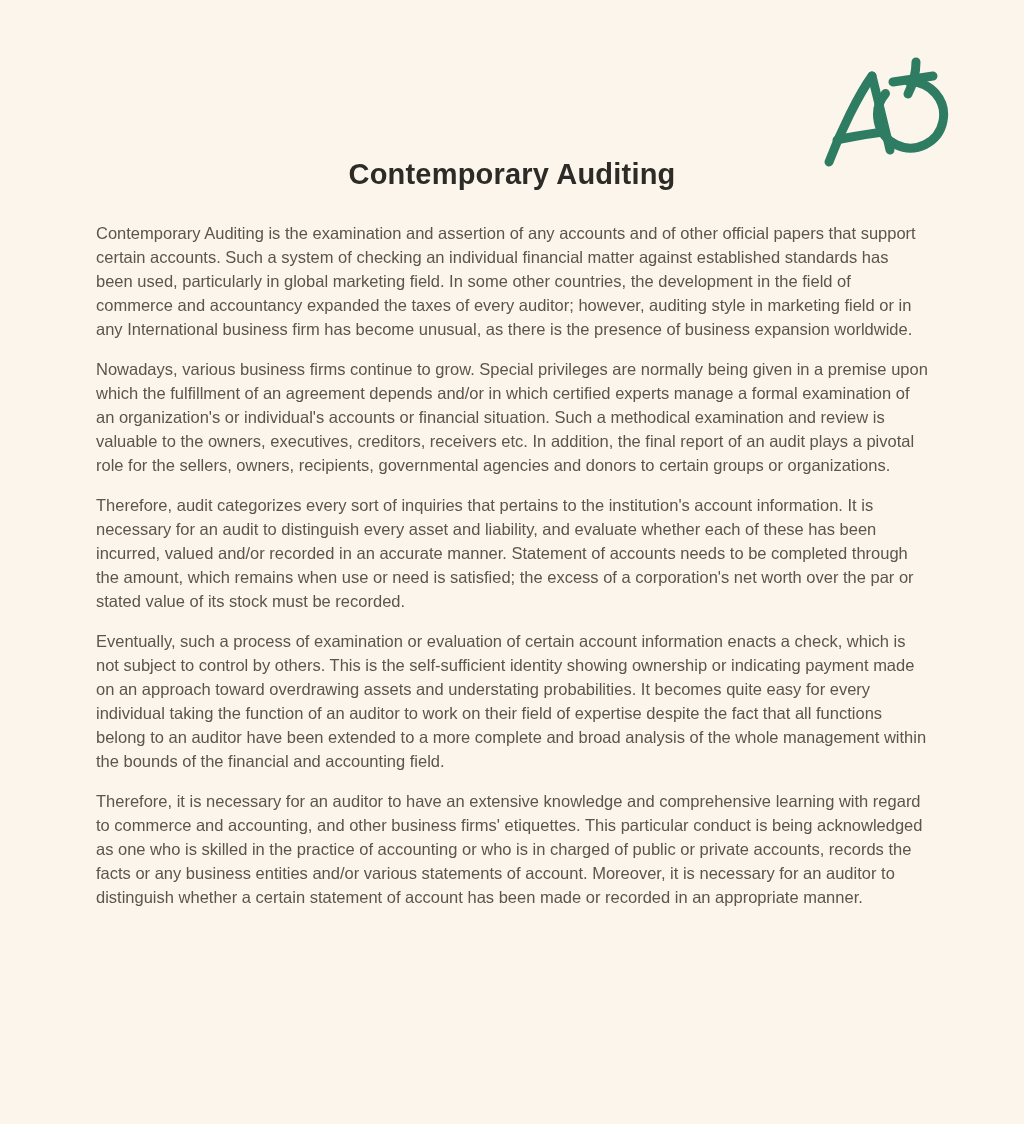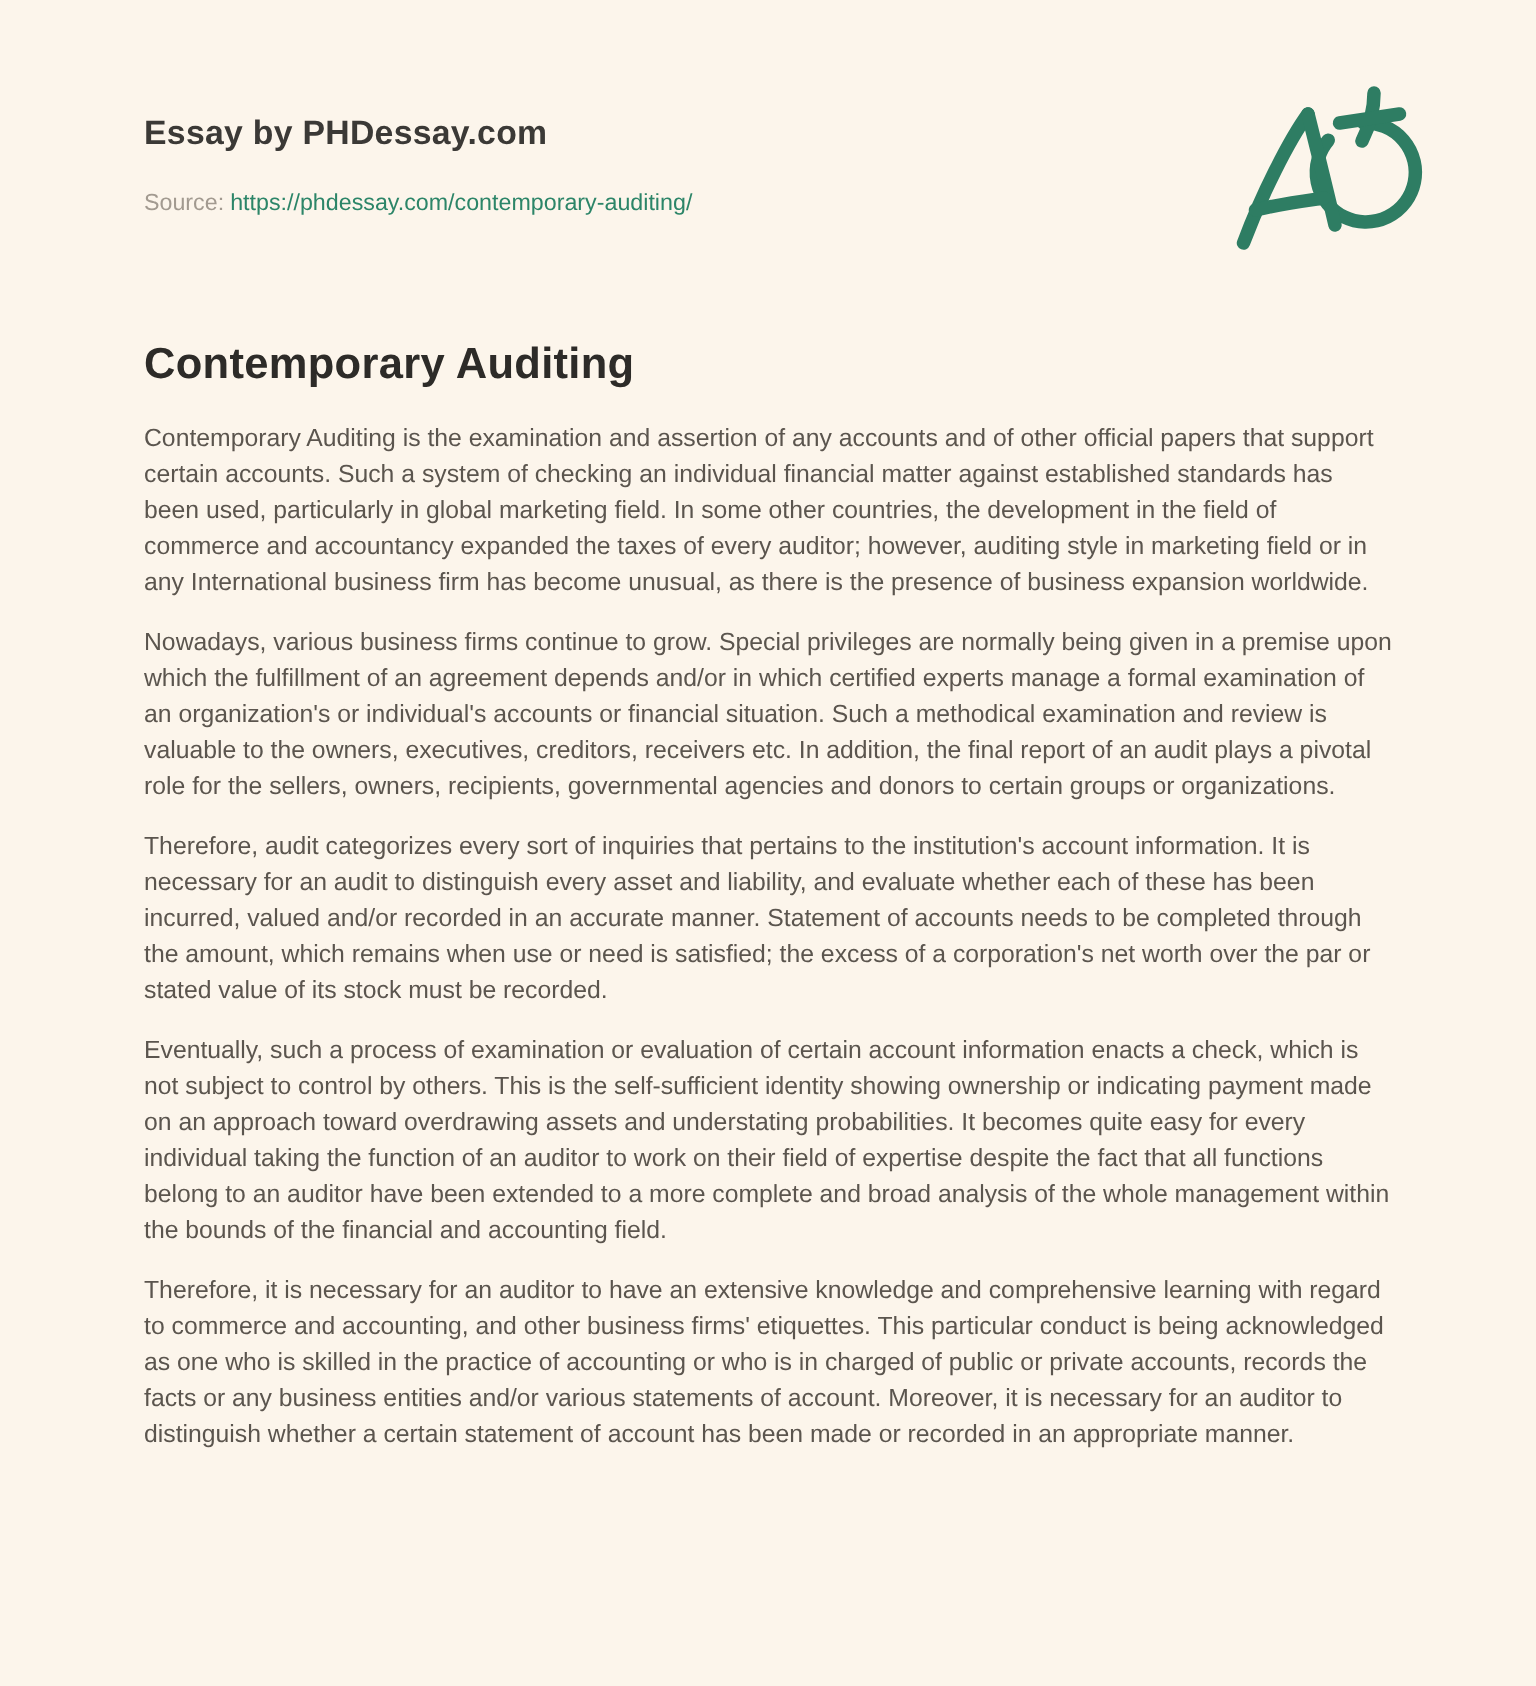--- a/index.html
+++ b/index.html
@@ -38,41 +38,38 @@
     width: 132px;
     height: 112px;
   }
   .logo svg { width: 100%; height: 100%; }
   .article-title {
     margin-top: 82px;
     font-size: 29px;
     font-weight: 700;
     color: #2d2b28;
     letter-spacing: 0.2px;
+    text-align: center;
   }
   .article-body {
-    margin-top: 20px;
+    margin-top: 30px;
   }
   .article-body p {
     font-size: 16.5px;
     line-height: 24px;
     color: #5b554e;
     margin-bottom: 16px;
     max-width: 832px;
   }
 </style>
 </head>
 <body>
 
 <div class="content">
 
-  <header class="header">
-    <h2>Essay by PHDessay.com</h2>
-    <p class="source-line"><span>Source:</span><a href="#">https://phdessay.com/contemporary-auditing/</a></p>
-  </header>
 
   <div class="logo">
     <svg viewBox="0 0 130 112" fill="none" xmlns="http://www.w3.org/2000/svg">
 
       <path d="M90 26 A 33 33 0 1 1 66.5 37.5" stroke="#2e7d63" stroke-width="9" stroke-linecap="round"></path>
 
       <path d="M97 6 C 97 16 94 28 89 38" stroke="#2e7d63" stroke-width="9" stroke-linecap="round"></path>
 
       <path d="M74 26 L 114 20" stroke="#2e7d63" stroke-width="9" stroke-linecap="round"></path>
 

